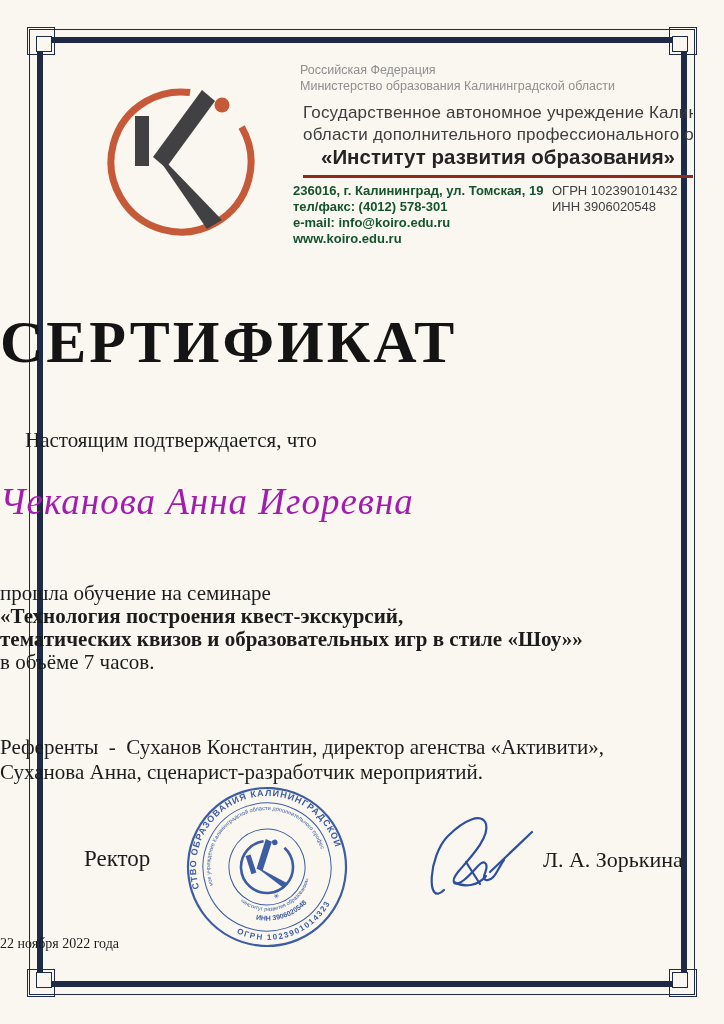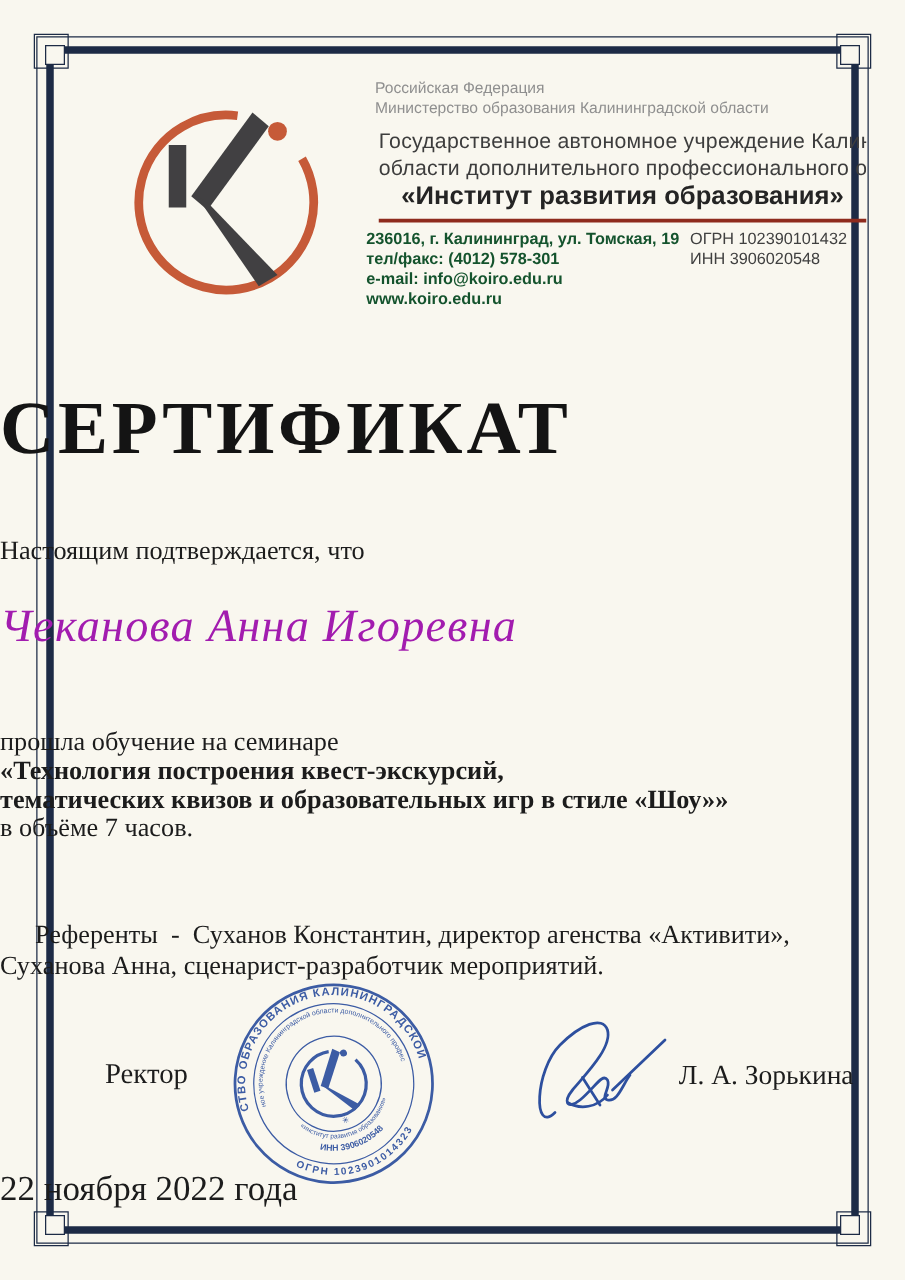--- a/index.html
+++ b/index.html
@@ -23,29 +23,29 @@
     font-size:17px;color:#3d3d3d;letter-spacing:.2px;}
   .institute{position:absolute;left:303px;width:390px;text-align:center;font-weight:bold;
     font-size:20.5px;color:#242424;}
   .redline{position:absolute;left:303px;top:175px;width:390px;height:2.5px;background:#8e2b1d;}
   .contact{position:absolute;left:293px;top:183px;font-size:13px;line-height:16px;color:#14532d;font-weight:bold;}
   .regnums{position:absolute;left:552px;top:183px;font-size:13px;line-height:16px;color:#404040;
     width:145px;overflow:hidden;white-space:nowrap;}
   
   .center-line{position:absolute;left:0;width:652px;text-align:left;}
   .title{top:308px;font-size:60px;font-weight:bold;letter-spacing:3px;color:#141414;}
-  .confirm{top:428px;font-size:21px;}
+  .confirm{top:428px;font-size:21px;padding-left:25px;}
   .name{top:480px;font-size:37px;font-style:italic;letter-spacing:1px;color:#a21caf;}
   .b21{font-size:21px;}
   .bold{font-weight:bold;}
   .pre{white-space:pre;}
   
   .rektor{position:absolute;left:84px;top:846px;font-size:23px;}
   .signer{position:absolute;left:543px;top:847px;font-size:22px;}
-  .date{top:936px;font-size:28px;}
+  .date{top:936px;font-size:14px;}
   svg{position:absolute;}
   .logo-svg{left:96px;top:76px;}
   .stamp-svg{left:172px;top:772px;opacity:.92;}
   .sig-svg{left:426px;top:810px;}
 </style>
 </head>
 <body>
 
 <div class="page">
 
@@ -89,21 +89,21 @@
   <div class="center-line title">СЕРТИФИКАТ</div>
   <div class="center-line confirm">Настоящим подтверждается, что</div>
   <div class="center-line name">Чеканова Анна Игоревна</div>
 
   <div class="center-line b21" style="top:581px;">прошла обучение на семинаре</div>
   <div class="center-line b21 bold" style="top:604px;">«Технология построения квест-экскурсий,</div>
   <div class="center-line b21 bold" style="top:627px;">тематических квизов и образовательных игр в стиле «Шоу»»</div>
   <div class="center-line b21" style="top:650px;">в объёме 7 часов.</div>
 
 
-  <div class="center-line b21 pre" style="top:735px;padding-left:28px;">Референты  -  Суханов Константин, директор агенства «Активити»,</div>
+  <div class="center-line b21 pre" style="top:735px;">Референты  -  Суханов Константин, директор агенства «Активити»,</div>
   <div class="center-line b21" style="top:760px;">Суханова Анна, сценарист-разработчик мероприятий.</div>
 
   <div class="rektor">Ректор</div>
   <div class="signer">Л. А. Зорькина</div>
   <div class="center-line date">22 ноября 2022 года</div>
 
   <svg class="stamp-svg" width="190" height="190" viewBox="-95 -95 190 190">
     <g transform="rotate(-18)" fill="none" stroke="#2d4f9e">
       <circle r="79" stroke-width="2.2"></circle>
       <circle r="64" stroke-width="1"></circle>

